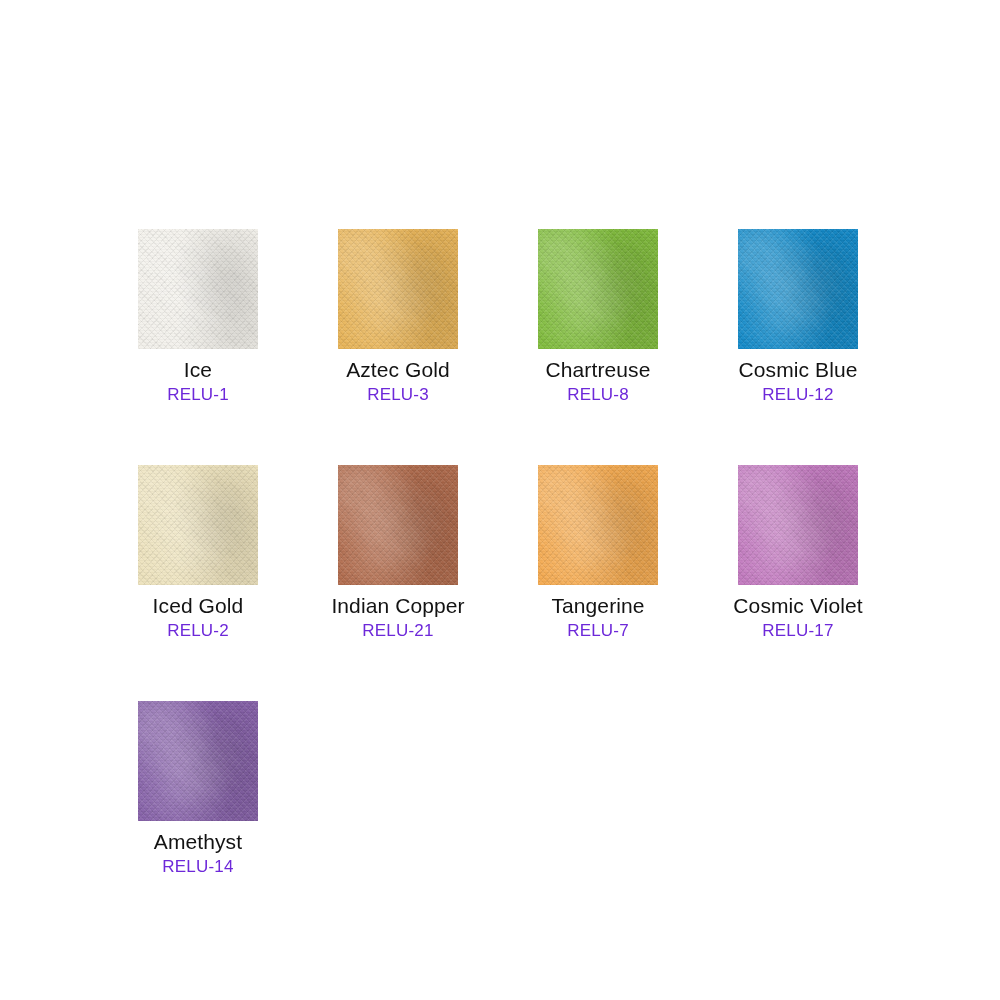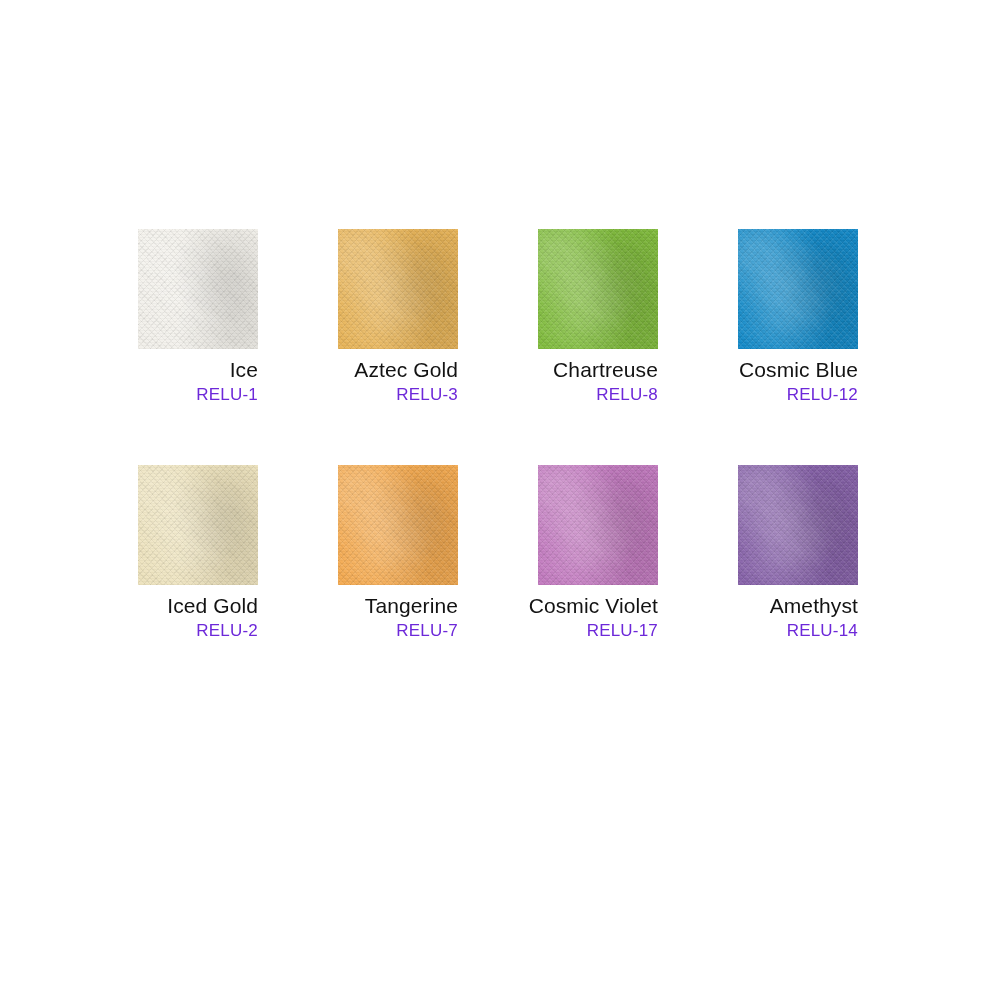--- a/index.html
+++ b/index.html
@@ -30,21 +30,21 @@
     display: grid;
     grid-template-columns: repeat(4, 120px);
     column-gap: 80px;
     row-gap: 60px;
   }
 
   .swatch-cell {
     width: 120px;
     display: flex;
     flex-direction: column;
-    align-items: flex-end;
+    align-items: center;
   }
 
   .swatch-chip {
     position: relative;
     width: 120px;
     height: 120px;
     overflow: hidden;
     background-color: #cccccc;
   }
 
@@ -117,20 +117,25 @@
         <div class="swatch-chip" style="background-color: rgb(17, 137, 200);"></div>
         <div class="swatch-name">Cosmic Blue</div>
         <div class="swatch-code">RELU-12</div>
       </div>
       <div class="swatch-cell">
         <div class="swatch-chip" style="background-color: rgb(237, 226, 188);"></div>
         <div class="swatch-name">Iced Gold</div>
         <div class="swatch-code">RELU-2</div>
       </div>
       <div class="swatch-cell">
+        <div class="swatch-chip" style="background-color: rgb(176, 106, 75);"></div>
+        <div class="swatch-name">Indian Copper</div>
+        <div class="swatch-code">RELU-21</div>
+      </div>
+      <div class="swatch-cell">
         <div class="swatch-chip" style="background-color: rgb(244, 169, 78);"></div>
         <div class="swatch-name">Tangerine</div>
         <div class="swatch-code">RELU-7</div>
       </div>
       <div class="swatch-cell">
         <div class="swatch-chip" style="background-color: rgb(193, 120, 190);"></div>
         <div class="swatch-name">Cosmic Violet</div>
         <div class="swatch-code">RELU-17</div>
       </div>
       <div class="swatch-cell">

